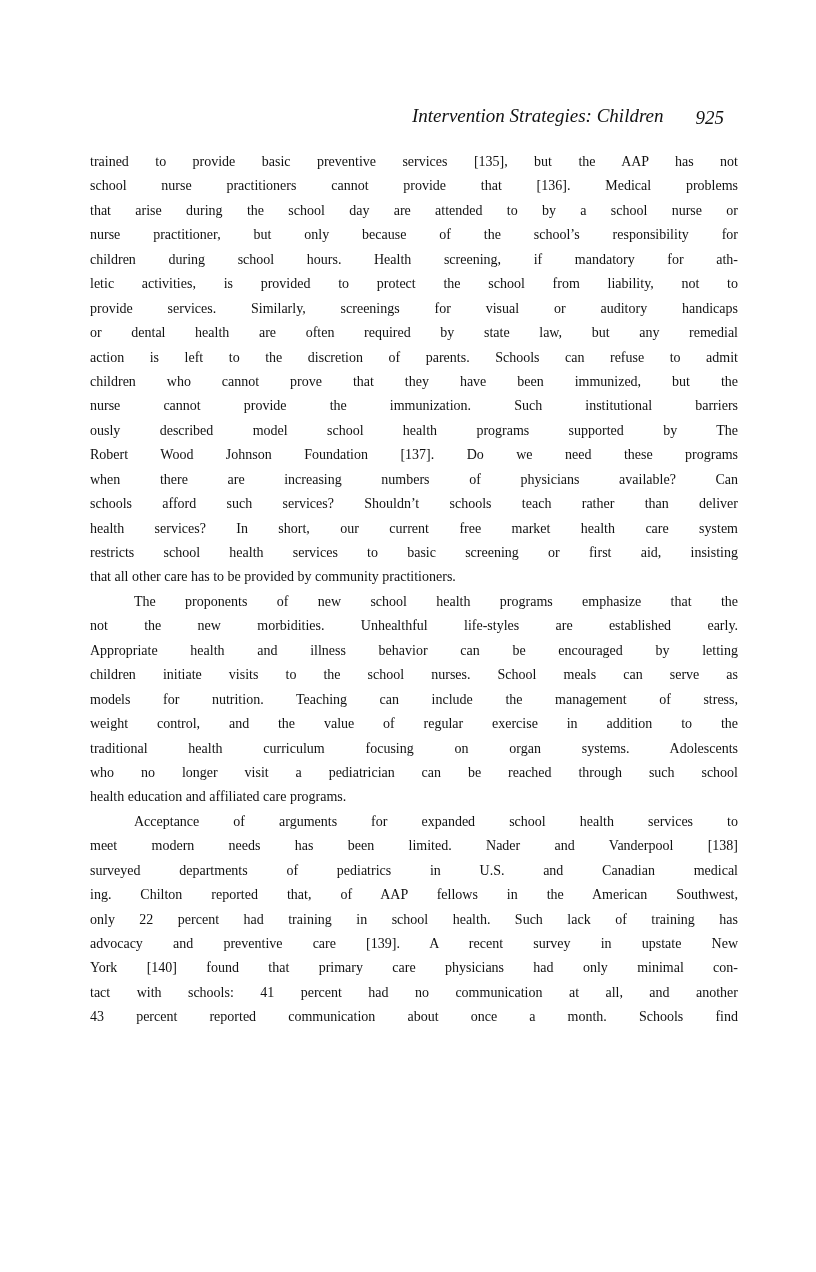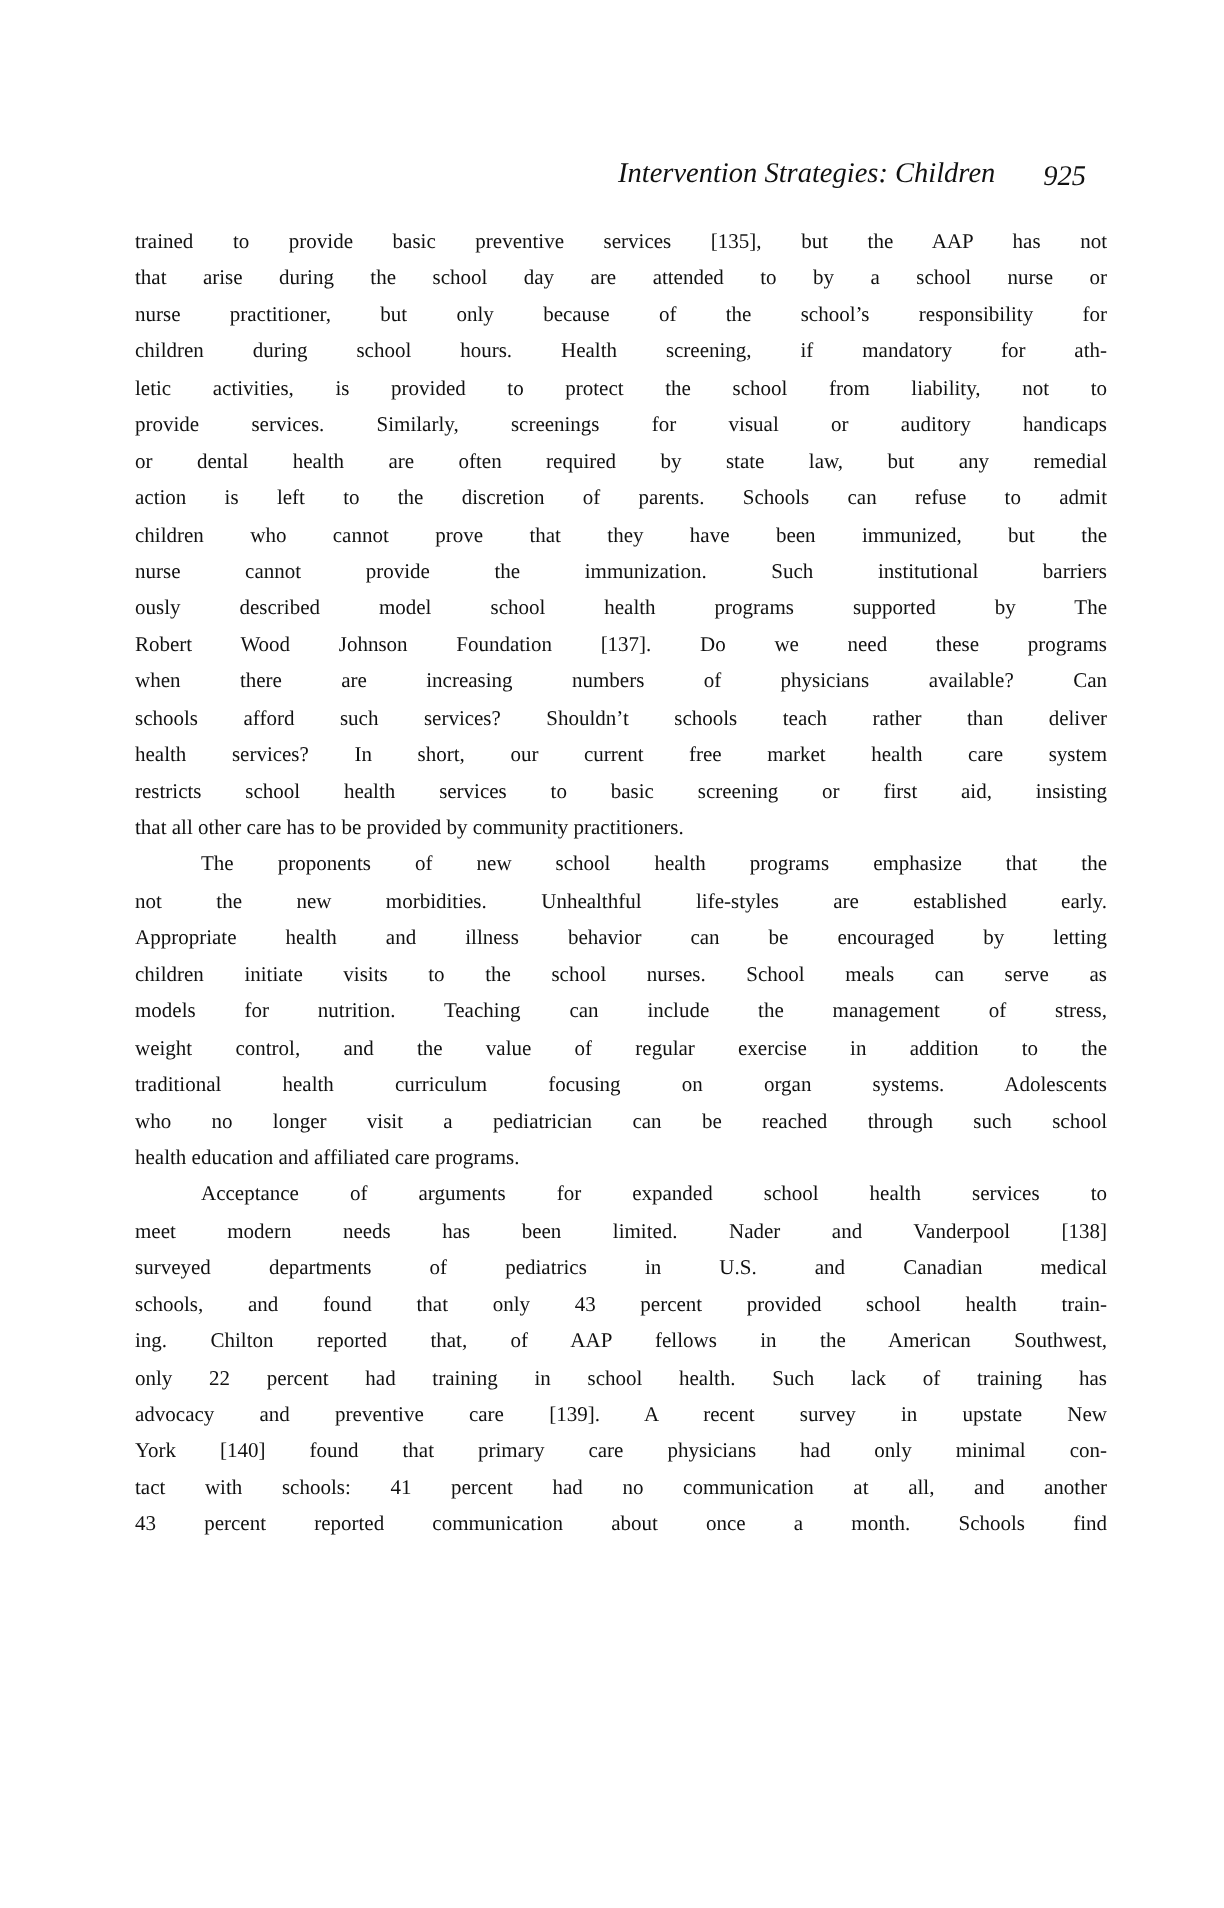--- a/index.html
+++ b/index.html
@@ -65,20 +65,21 @@
 <body>
 
 <div class="running-head">
   <span class="title">Intervention Strategies: Children</span>
   <span class="page-num">925</span>
 </div>
 
 <div class="body-text" id="body-text">
     <div class="paragraph">
       <span class="line">trained to provide basic preventive services [135], but the AAP has not</span>
+      <span class="line">school nurse practitioners cannot provide that [136]. Medical problems</span>
       <span class="line">that arise during the school day are attended to by a school nurse or</span>
       <span class="line">nurse practitioner, but only because of the school’s responsibility for</span>
       <span class="line">children during school hours. Health screening, if mandatory for ath-</span>
       <span class="line">letic activities, is provided to protect the school from liability, not to</span>
       <span class="line">provide services. Similarly, screenings for visual or auditory handicaps</span>
       <span class="line">or dental health are often required by state law, but any remedial</span>
       <span class="line">action is left to the discretion of parents. Schools can refuse to admit</span>
       <span class="line">children who cannot prove that they have been immunized, but the</span>
       <span class="line">nurse cannot provide the immunization. Such institutional barriers</span>
       <span class="line">ously described model school health programs supported by The</span>
@@ -97,21 +98,20 @@
       <span class="line">models for nutrition. Teaching can include the management of stress,</span>
       <span class="line">weight control, and the value of regular exercise in addition to the</span>
       <span class="line">traditional health curriculum focusing on organ systems. Adolescents</span>
       <span class="line">who no longer visit a pediatrician can be reached through such school</span>
       <span class="line last">health education and affiliated care programs.</span>
     </div>
     <div class="paragraph">
       <span class="line indent">Acceptance of arguments for expanded school health services to</span>
       <span class="line">meet modern needs has been limited. Nader and Vanderpool [138]</span>
       <span class="line">surveyed departments of pediatrics in U.S. and Canadian medical</span>
-      <span class="line">schools, and found that only 43 percent provided school health train-</span>
       <span class="line">ing. Chilton reported that, of AAP fellows in the American Southwest,</span>
       <span class="line">only 22 percent had training in school health. Such lack of training has</span>
       <span class="line">advocacy and preventive care [139]. A recent survey in upstate New</span>
       <span class="line">York [140] found that primary care physicians had only minimal con-</span>
       <span class="line">tact with schools: 41 percent had no communication at all, and another</span>
       <span class="line">43 percent reported communication about once a month. Schools find</span>
     </div>
   </div>
 
 </body></html>

